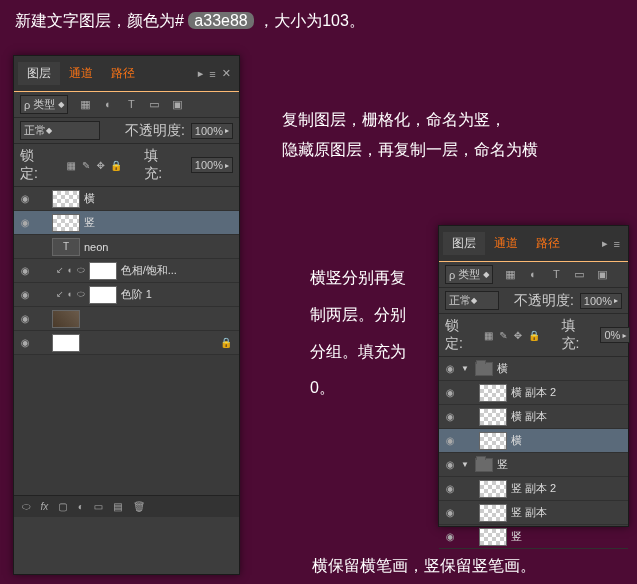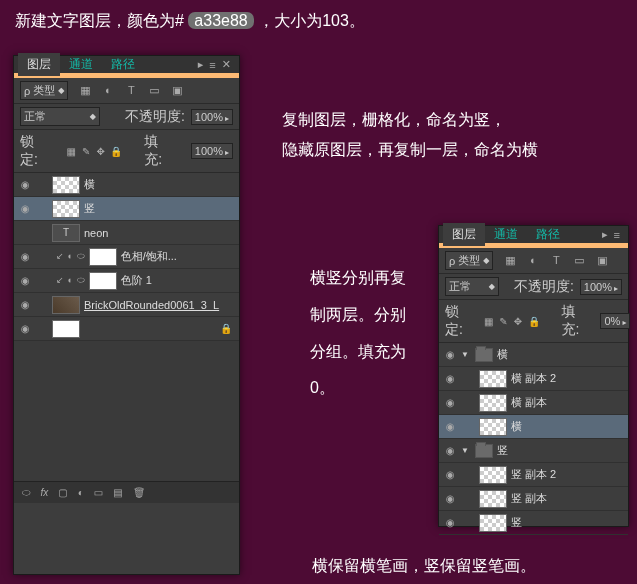--- a/index.html
+++ b/index.html
@@ -1,33 +1,33 @@
 <!DOCTYPE html>
 <html><head>
 <meta charset="utf-8">
 <style>
 *{margin:0;padding:0;box-sizing:border-box;font-family:"Microsoft YaHei",sans-serif}
 body{background:#4d0b34;width:637px;height:584px;position:relative;color:#ccc;font-size:12px}
 .caption{position:absolute;color:#fff;font-size:16px}
 .hex{background:#707070;padding:0 6px;border-radius:7px}
 .panel{position:absolute;background:#3d3d3d;border:1px solid #1a1a1a;box-shadow:0 0 8px rgba(0,0,0,.5)}
-.tabs{display:flex;align-items:center;background:#333;border-bottom:5px solid #fdba74;height:22px;padding:0 4px}
-.tab{padding:3px 9px 3px 9px;font-size:12px;color:#14b8a6;cursor:pointer}
+.tabs{display:flex;align-items:center;background:#333;border-bottom:1px solid #fdba74;height:36px;padding:0 4px}
+.tab{padding:3px 9px 3px 9px;font-size:12px;color:#f97316;cursor:pointer}
 .tab.active{background:#3d3d3d;color:#ddd}
 .tabs-right{margin-left:auto;display:flex;gap:6px;align-items:center;padding-right:4px}
 .tabs-right span{color:#aaa;font-size:11px}
 .toolbar{display:flex;align-items:center;gap:8px;padding:3px 6px;border-bottom:1px solid #2a2a2a}
 .kind-sel{background:#454545;border:1px solid #222;padding:1px 3px;font-size:11px;color:#ccc;display:flex;align-items:center;gap:3px}
 .arr{font-size:8px;color:#ccc}
 .tool-icons{display:flex;gap:9px;color:#aaa;font-size:11px;margin-left:2px}
 .tool-icons span{display:inline-block;width:14px;text-align:center}
 .row2{display:flex;align-items:center;padding:3px 6px;gap:6px;border-bottom:1px solid #2a2a2a}
-.blend{background:#454545;border:1px solid #222;padding:1px 3px;font-size:11px;color:#ccc;min-width:80px;display:flex;align-items:center;justify-content:space-between}
+.blend{background:#454545;border:1px solid #222;padding:1px 3px;font-size:11px;color:#ccc;min-width:80px;display:flex;align-items:center;justify-content:flex-start}
 .lbl{font-size:14px;color:#ccc}
-.pct{background:#454545;border:1px solid #222;padding:1px 3px;font-size:11px;color:#ccc;display:flex;align-items:flex-end;gap:2px}
+.pct{background:#454545;border:1px solid #222;padding:1px 3px;font-size:11px;color:#ccc;display:flex;align-items:center;gap:2px}
 .row3{display:flex;align-items:center;padding:3px 6px;gap:21px;border-bottom:1px solid #2a2a2a}
 .lock-icons{display:flex;gap:6px;color:#aaa;font-size:10px}
 .layers{display:flex;flex-direction:column}
 .layer{display:flex;align-items:center;height:24px;border-bottom:1px solid #303030;padding:0 4px;gap:4px}
 .layer.selected{background:#5a6a7a}
 .eye{width:14px;height:14px;display:flex;align-items:center;justify-content:center;color:#aaa;font-size:10px}
 .link-col{width:12px}
 .thumb{width:28px;height:18px;background:repeating-conic-gradient(#ccc 0 25%,#fff 0 50%) 0 0/8px 8px;border:1px solid #666;flex-shrink:0}
 .thumb.white{background:#fff}
 .thumb.text{background:#4d4d4d;display:flex;align-items:center;justify-content:center;color:#ccc;font-size:10px}
@@ -142,21 +142,20 @@
           <span>◐</span>
           <span>⬭</span>
         </div>
         <div class="thumb white"></div>
         <div class="lname">色阶 1</div>
       </div>
       <div class="layer">
         <div class="eye">◉</div>
         <div class="link-col"></div>
         <div class="thumb img"></div>
-        <div class="lname under">BrickOldRounded0061_3_L</div>
       </div>
       <div class="layer">
         <div class="eye">◉</div>
         <div class="link-col"></div>
         <div class="thumb white"></div>
         <div class="lock-ic">🔒</div>
       </div>
     </div>
   <div class="empty"></div>
   <div class="footer">

